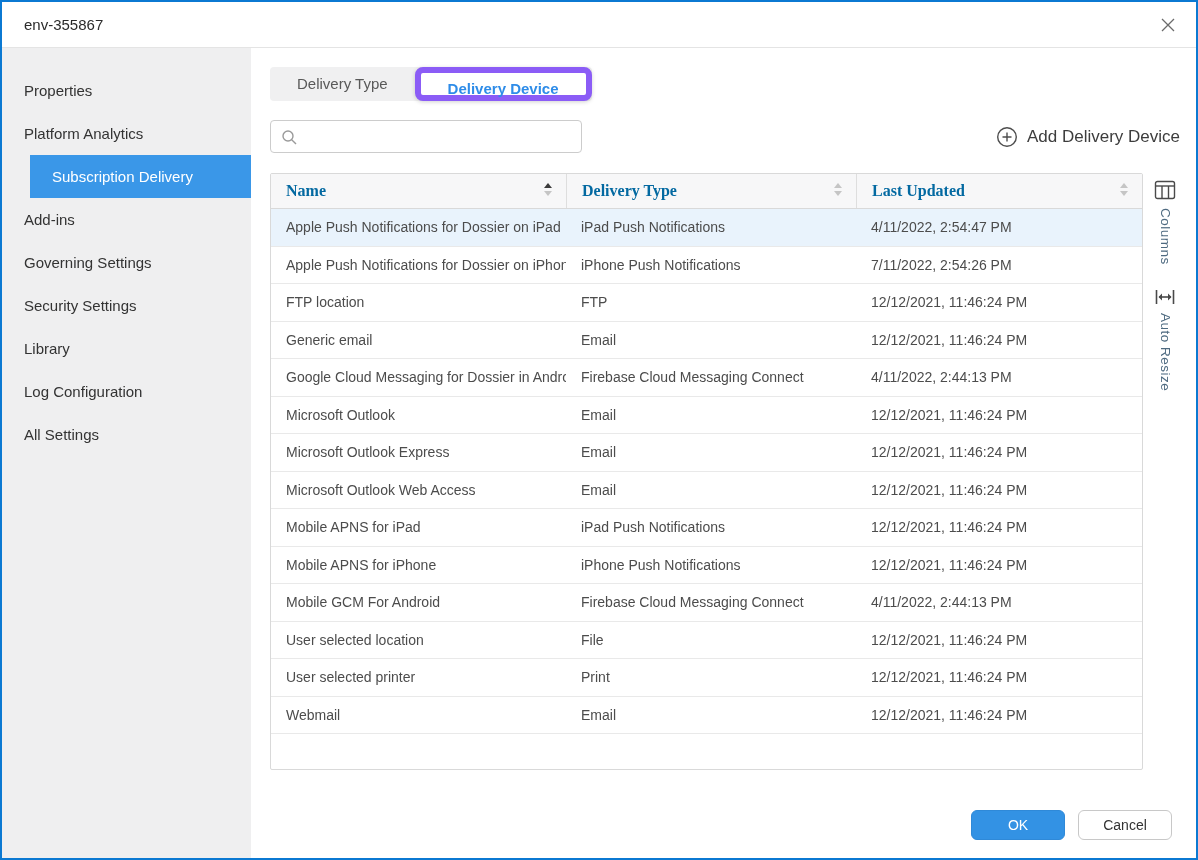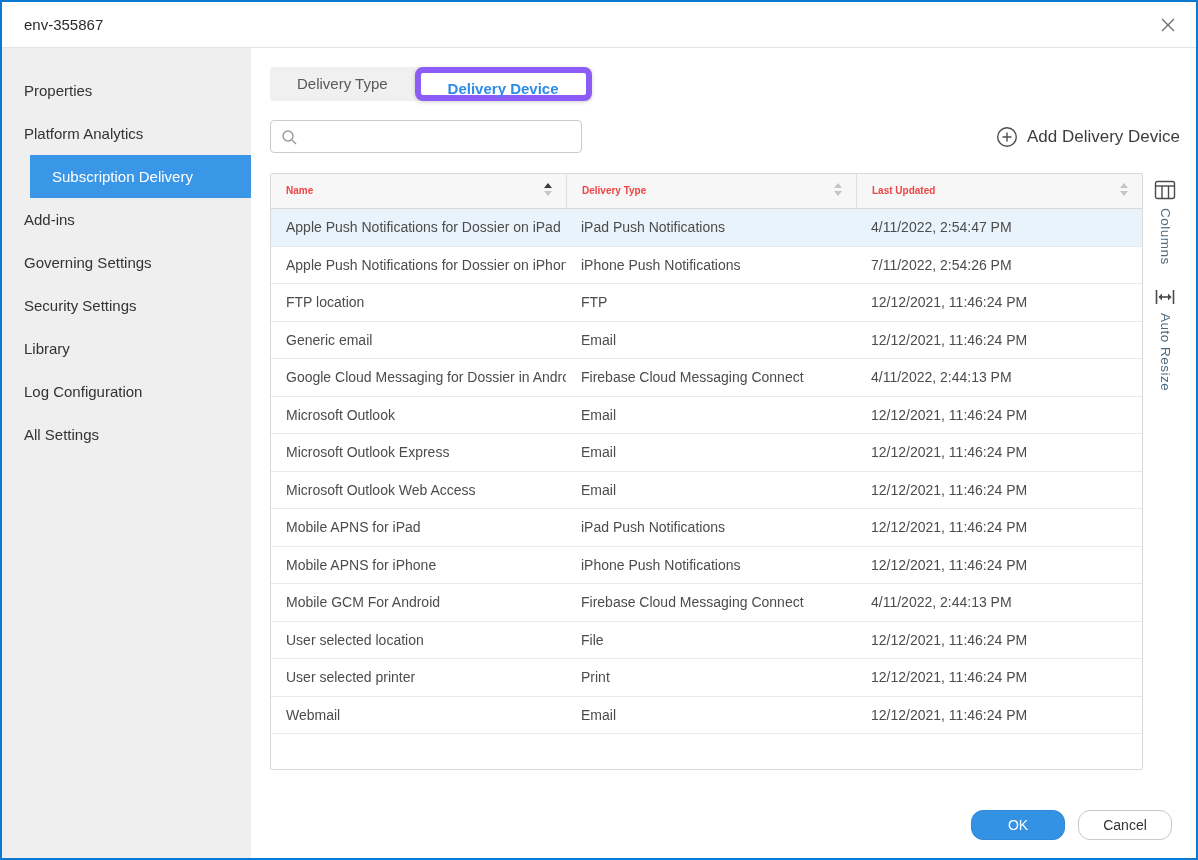--- a/index.html
+++ b/index.html
@@ -24,42 +24,42 @@
   
   .search{position:absolute;left:268px;top:118px;width:312px;height:33px;border:1px solid #cccccc;border-radius:4px;box-sizing:border-box;background:#fff;}
   .search svg{position:absolute;left:10px;top:8px;}
   .search input{position:absolute;left:34px;top:0;width:270px;height:31px;border:none;outline:none;font-size:14px;background:transparent;font-family:inherit;}
   
   .add-btn{position:absolute;top:116px;right:16px;height:38px;display:flex;align-items:center;gap:9px;
     background:none;border:none;padding:0;font-family:inherit;font-size:17px;color:#3d3d3d;cursor:pointer;}
   
   .table{position:absolute;left:268px;top:171px;width:873px;height:597px;border:1px solid #d9d9d9;border-radius:2px;box-sizing:border-box;background:#fff;overflow:hidden;}
   .thead{display:flex;height:35px;background:#f7f7f8;border-bottom:1px solid #d9d9d9;box-sizing:border-box;}
-  .th{position:relative;box-sizing:border-box;padding-left:15px;font-size:10px;font-weight:bold;color:#ef4444;line-height:34px;cursor:pointer;white-space:nowrap;}
+  .th{position:relative;box-sizing:border-box;padding-left:15px;font-size:16px;font-weight:bold;color:#0369a1;line-height:34px;cursor:pointer;white-space:nowrap;font-family:Liberation Serif, serif;}
   .th:nth-child(1){width:295px;}
   .th:nth-child(2){width:290px;border-left:1px solid #dedede;}
   .th:nth-child(3){flex:1;border-left:1px solid #dedede;}
   .sort{position:absolute;right:14px;top:9px;display:flex;flex-direction:column;gap:3px;}
   .sort i{display:block;width:0;height:0;border-left:4px solid transparent;border-right:4px solid transparent;}
   .sort .up{border-bottom:5px solid #c5c5c5;}
   .sort .down{border-top:5px solid #c5c5c5;}
   .sort.asc .up{border-bottom-color:#3c3c3c;}
   .tr{display:flex;height:37.5px;border-bottom:1px solid #e9e9e9;box-sizing:border-box;cursor:pointer;background:#fff;}
   .tr.selected{background:var(--selected-row,#e9f3fc);}
   .td{box-sizing:border-box;padding-left:15px;font-size:14px;color:#4c4c4c;line-height:36px;white-space:nowrap;overflow:hidden;}
   .td:nth-child(1){width:295px;}
   .td:nth-child(2){width:290px;}
   .td:nth-child(3){flex:1;}
   
   .side-tools{position:absolute;left:1145px;top:178px;width:36px;display:flex;flex-direction:column;align-items:center;}
   .tool{display:flex;flex-direction:column;align-items:center;gap:8px;background:none;border:none;padding:0;cursor:pointer;font-family:inherit;}
   .tool .vlabel{writing-mode:vertical-rl;text-orientation:mixed;font-size:13.5px;color:#4e6a80;letter-spacing:.5px;white-space:nowrap;}
   .tool + .tool{margin-top:24px;}
   
-  .btn{position:absolute;top:808px;width:94px;height:30px;font-size:14px;border-radius:12px;cursor:pointer;font-family:inherit;box-sizing:border-box;}
+  .btn{position:absolute;top:808px;width:94px;height:30px;font-size:14px;border-radius:6px;cursor:pointer;font-family:inherit;box-sizing:border-box;}
   .btn.ok{left:969px;background:var(--ok-button,#3392e4);border:1px solid #2f89d8;color:#fff;}
   .btn.cancel{left:1076px;background:#fff;border:1px solid #c8c8c8;color:#333;}
 </style>
 </head>
 <body style="--dialog-border: #0b79d2; --accent: #3a97e8; --accent-text: #2e8ce8; --ok-button: #3392e4; --selected-row: #e9f3fc; --sidebar-bg: #efeff0;">
 
 <div class="titlebar">
   <span class="title">env-355867</span>
   <button class="close-btn" aria-label="Close">
     <svg width="28" height="28" viewBox="0 0 28 28">

